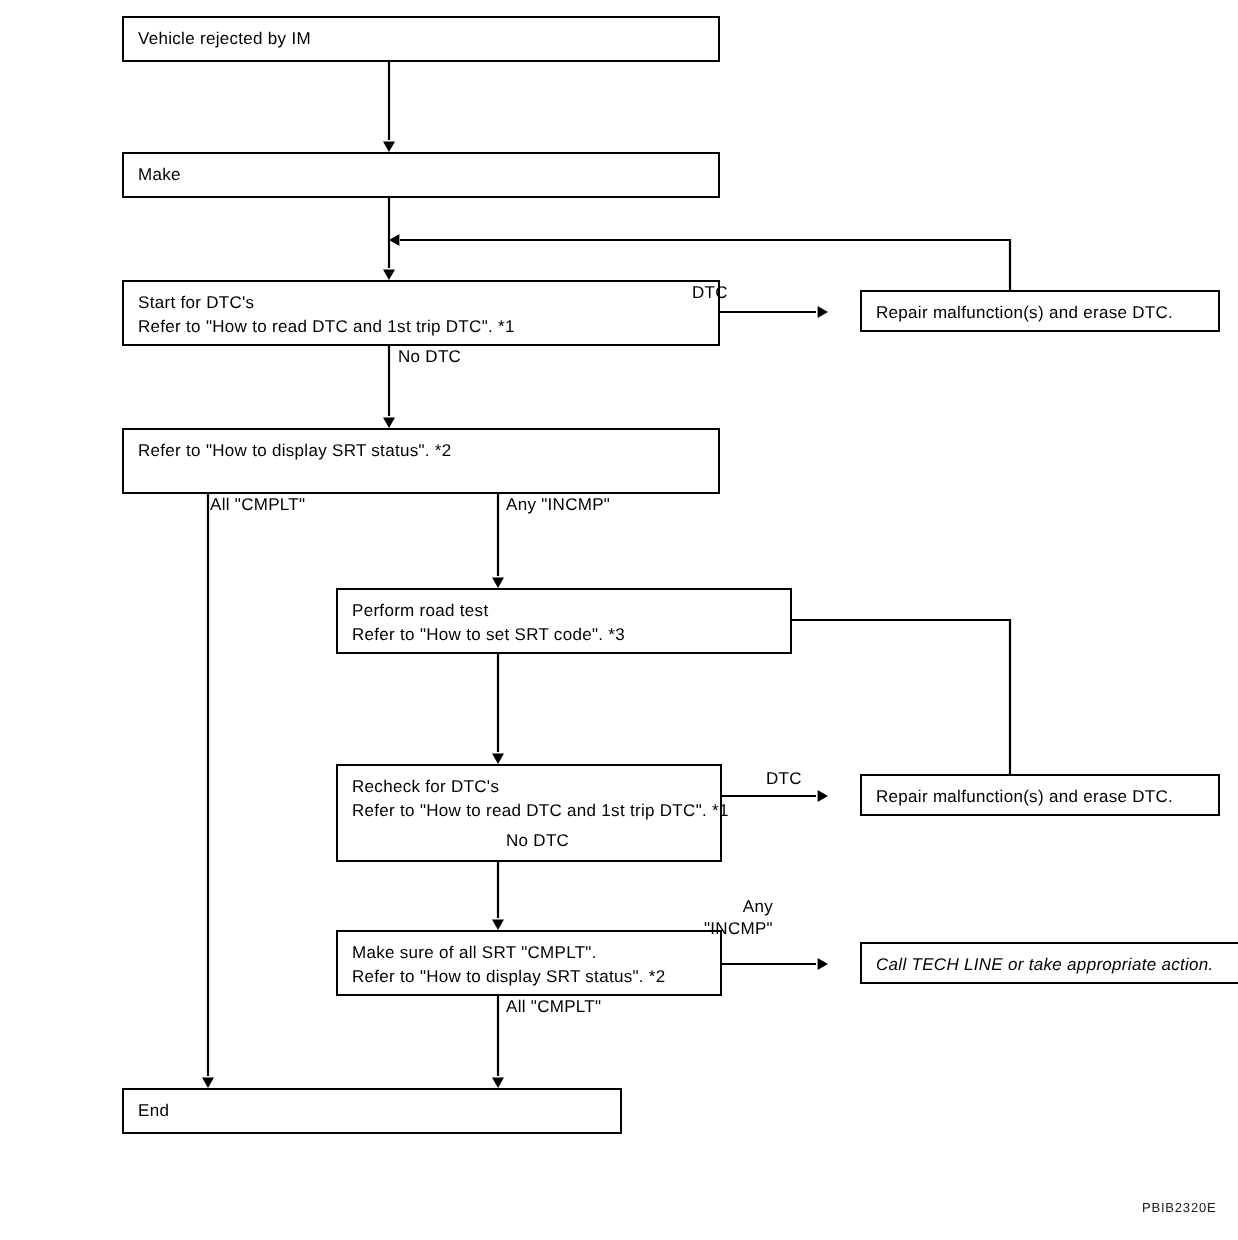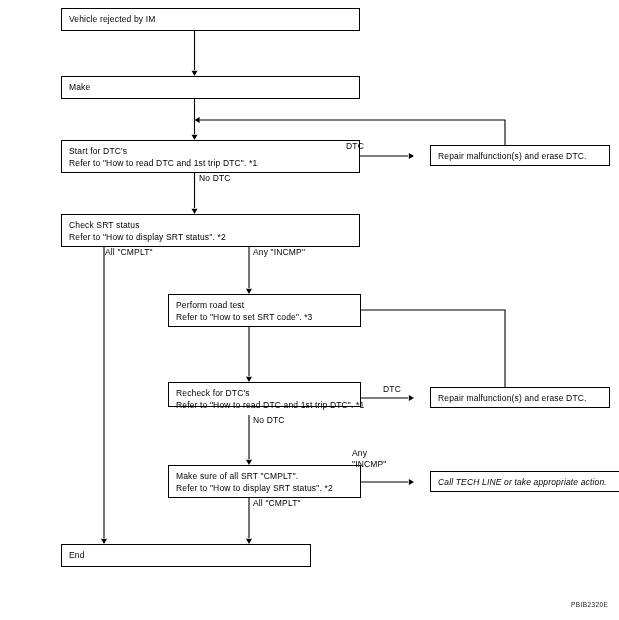--- a/index.html
+++ b/index.html
@@ -44,20 +44,21 @@
     display: block;
   }
   .edge-label {
     position: absolute;
     font-size: 8.5px;
     line-height: 11px;
     letter-spacing: 0.15px;
     white-space: nowrap;
     background: transparent;
     z-index: 3;
+    text-align: right;
   }
   .edge-label .line { display: block; }
   .fig-id {
     position: absolute;
     font-size: 6.5px;
     letter-spacing: 0.4px;
     font-family: "Liberation Sans", sans-serif;
     color: #1a1a1a;
     z-index: 3;
   }
@@ -104,28 +105,27 @@
         <span class="line">Make</span>
       </div>
       <div class="node" style="left: 45px; top: 140px; width: 299px; height: 33px;">
         <span class="line">Start for DTC's</span>
         <span class="line">Refer to "How to read DTC and 1st trip DTC". *1</span>
       </div>
       <div class="node" style="left: 414px; top: 145px; width: 180px; height: 21px;">
         <span class="line">Repair malfunction(s) and erase DTC.</span>
       </div>
       <div class="node" style="left: 45px; top: 214px; width: 299px; height: 33px;">
-        <span class="line">Check SRT status</span>
         <span class="line">Refer to "How to display SRT status". *2</span>
       </div>
-      <div class="node" style="left: 152px; top: 294px; width: 193px; height: 33px;">
+      <div class="node" style="left: 152px; top: 294px; width: 228px; height: 33px;">
         <span class="line">Perform road test</span>
         <span class="line">Refer to "How to set SRT code". *3</span>
       </div>
-      <div class="node" style="left: 152px; top: 382px; width: 193px; height: 25px;">
+      <div class="node" style="left: 152px; top: 382px; width: 193px; height: 49px;">
         <span class="line">Recheck for DTC's</span>
         <span class="line">Refer to "How to read DTC and 1st trip DTC". *1</span>
       </div>
       <div class="node" style="left: 414px; top: 387px; width: 180px; height: 21px;">
         <span class="line">Repair malfunction(s) and erase DTC.</span>
       </div>
       <div class="node" style="left: 152px; top: 465px; width: 193px; height: 33px;">
         <span class="line">Make sure of all SRT "CMPLT".</span>
         <span class="line">Refer to "How to display SRT status". *2</span>
       </div>

